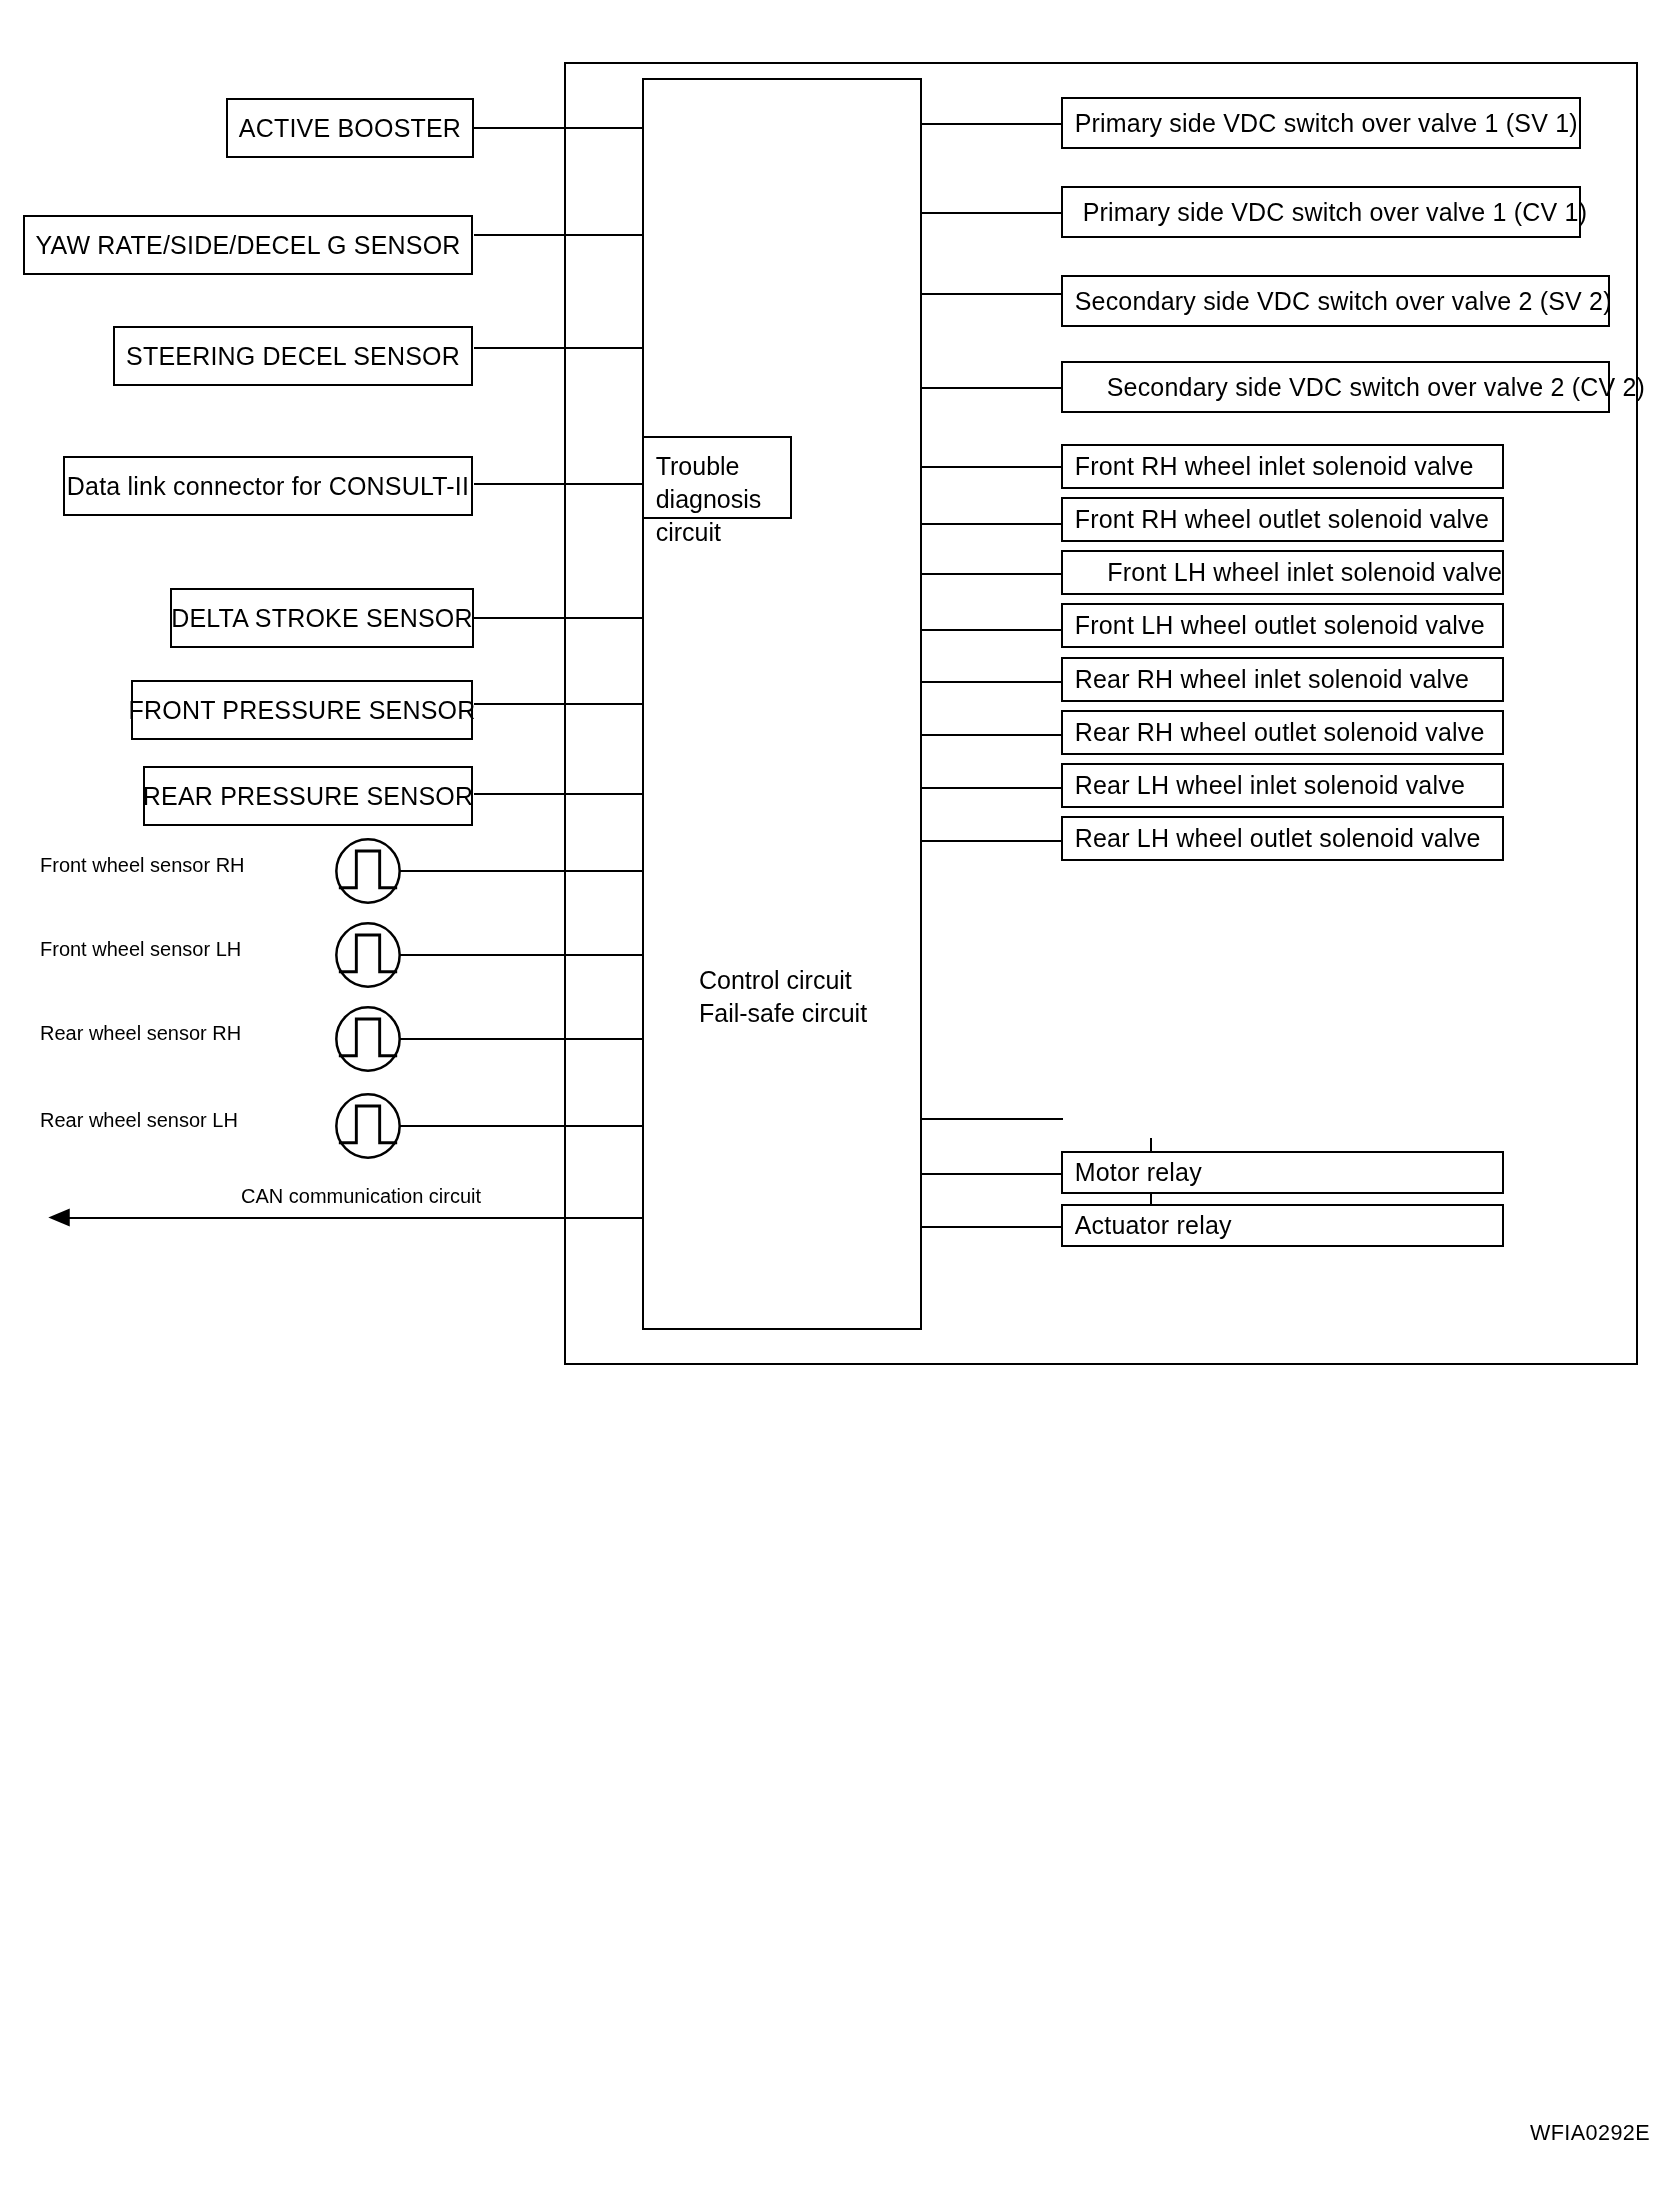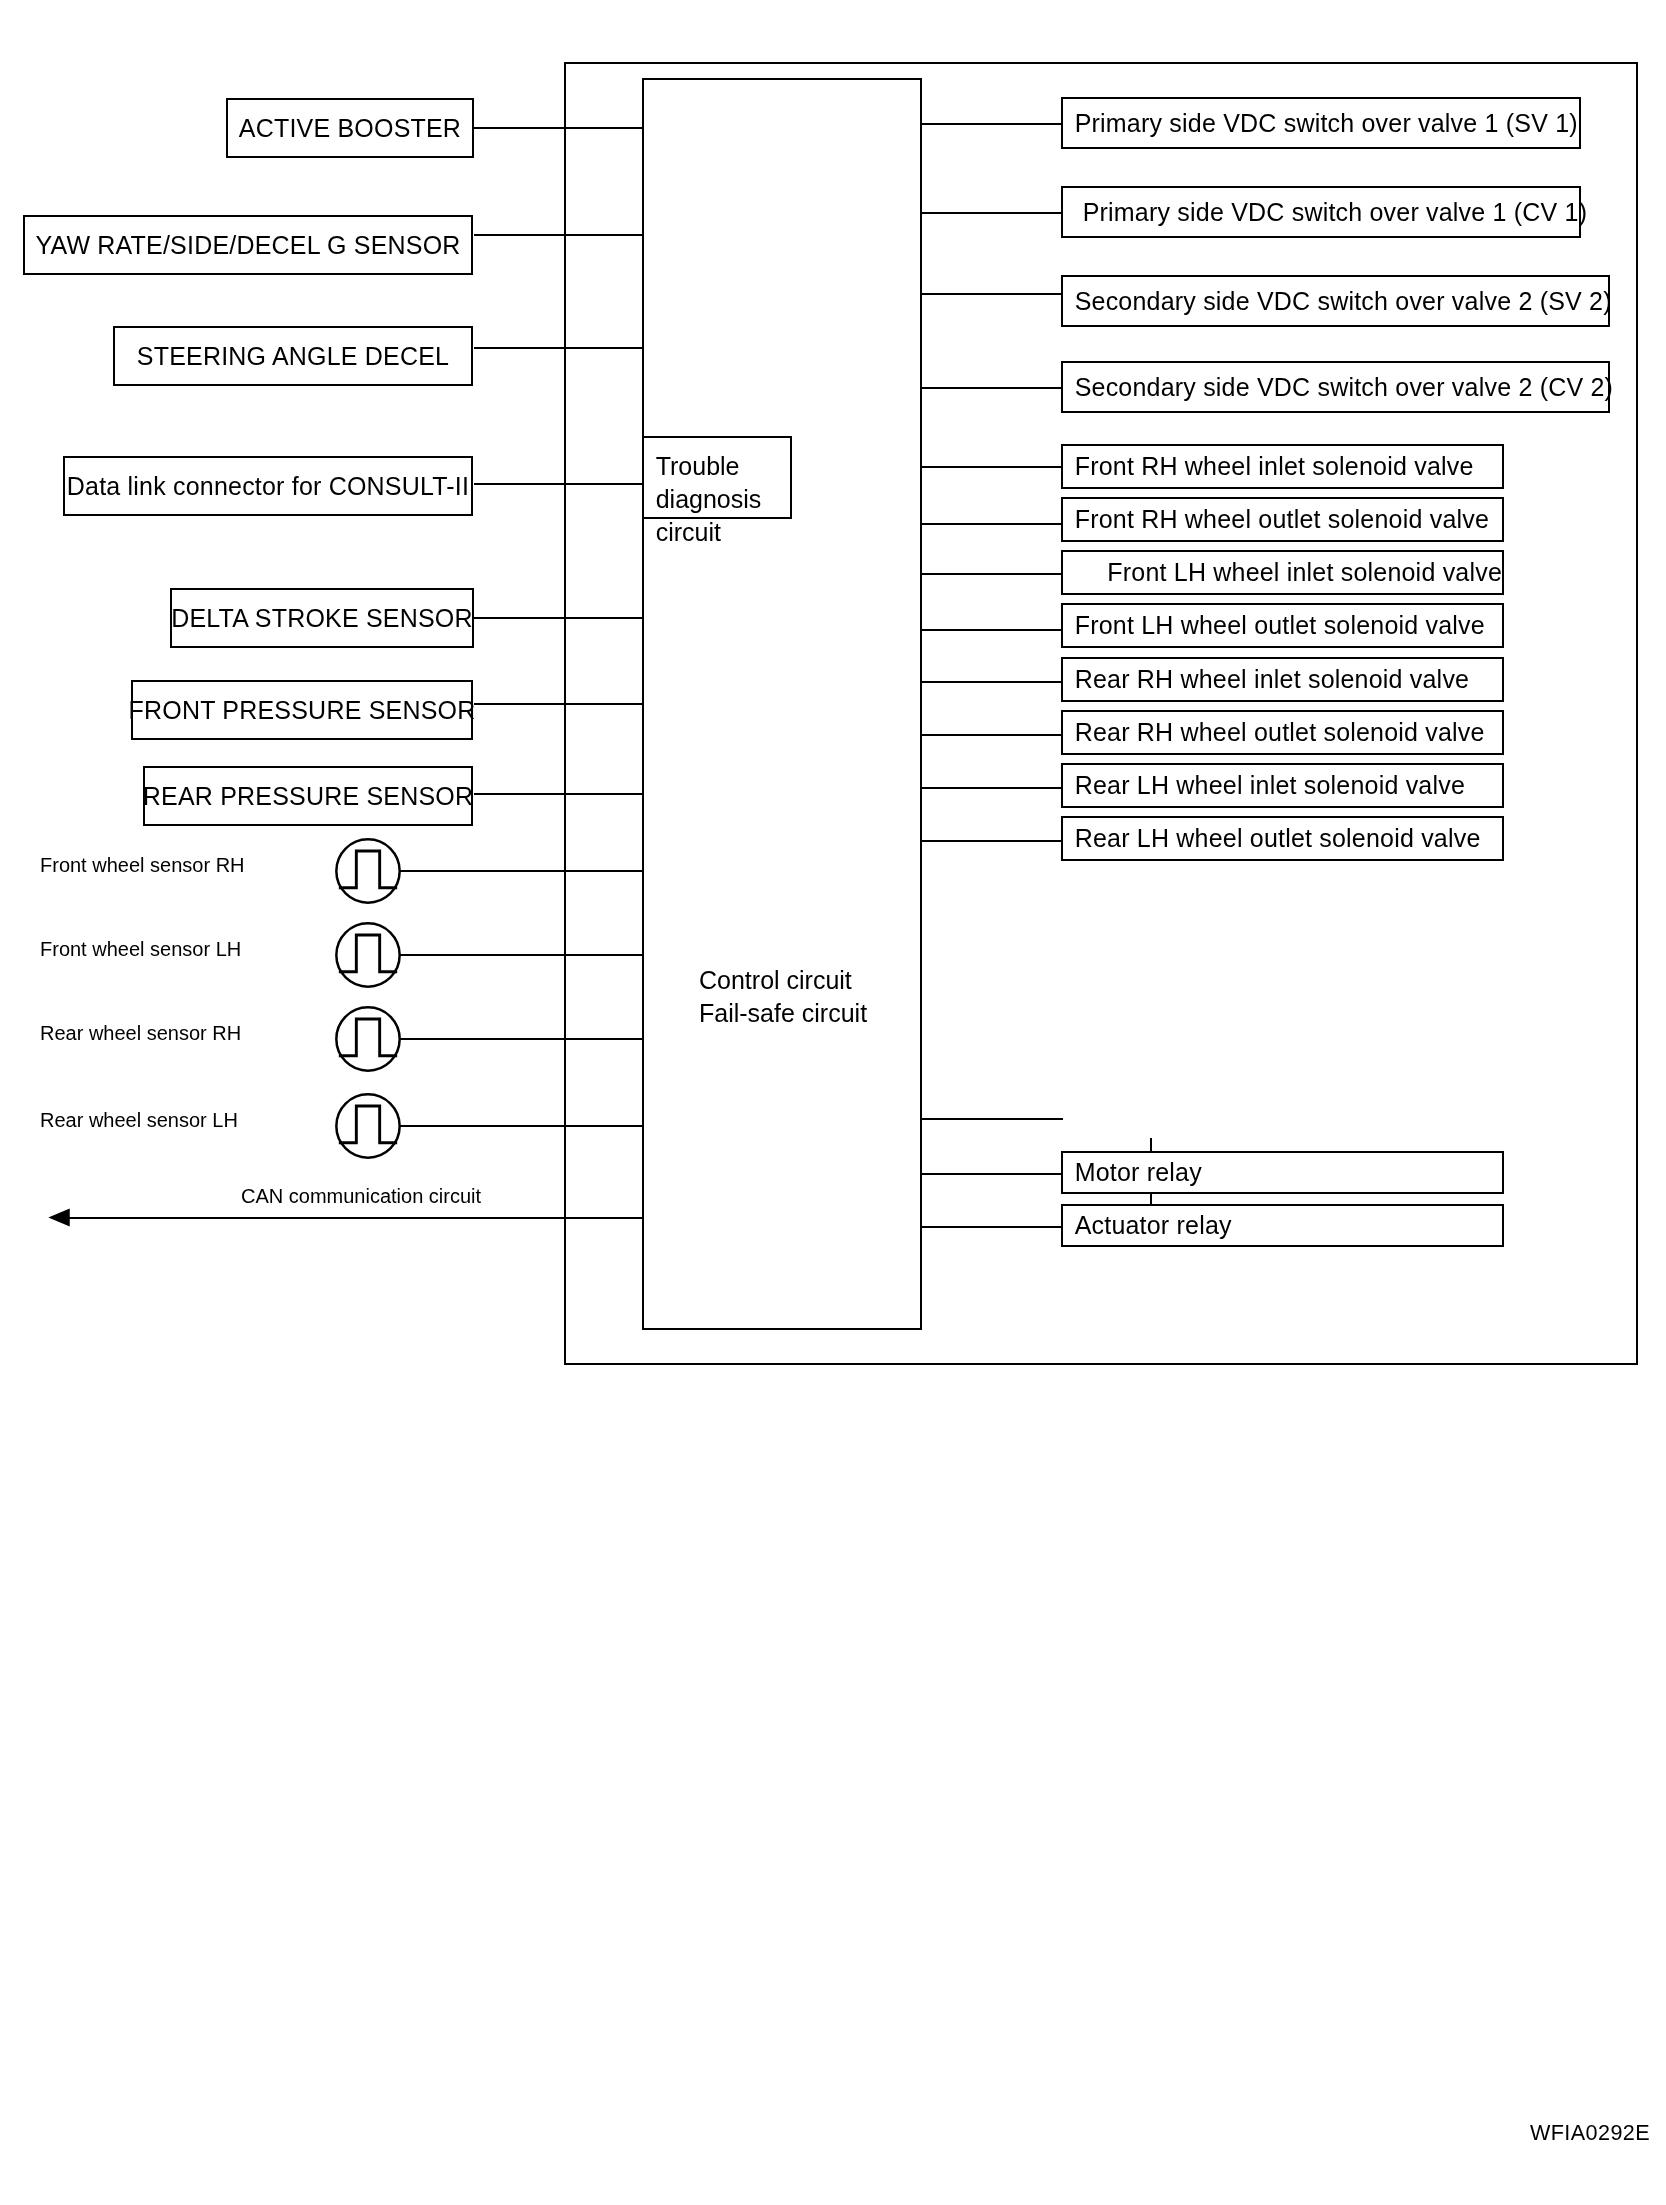--- a/index.html
+++ b/index.html
@@ -111,21 +111,21 @@
     <span class="lbl">ACTIVE BOOSTER</span>
   </div>
   <div class="hline" style="left:474px;top:127px;width:171px;"></div>
 
   <div class="box lbox" style="left:23px;top:215px;width:450px;height:60px;">
     <span class="lbl">YAW RATE/SIDE/DECEL G SENSOR</span>
   </div>
   <div class="hline" style="left:474px;top:234px;width:171px;"></div>
 
   <div class="box lbox" style="left:113px;top:326px;width:360px;height:60px;">
-    <span class="lbl">STEERING ANGLE DECEL</span>
+    <span class="lbl">STEERING DECEL SENSOR</span>
   </div>
   <div class="hline" style="left:474px;top:347px;width:171px;"></div>
 
   <div class="box lbox" style="left:63px;top:456px;width:410px;height:60px;">
     <span class="lbl">Data link connector for CONSULT-II</span>
   </div>
   <div class="hline" style="left:474px;top:483px;width:171px;"></div>
 
   <div class="box lbox" style="left:170px;top:588px;width:304px;height:60px;">
     <span class="lbl">DELTA STROKE SENSOR</span>
@@ -194,21 +194,21 @@
   <div class="box rbox" style="left:1061px;top:186px;width:520px;height:52px;padding-left:8px;">
     <span class="lbl">Primary side VDC switch over valve 1 (CV 1)</span>
   </div>
   <div class="hline" style="left:920px;top:212px;width:143px;"></div>
 
   <div class="box rbox" style="left:1061px;top:275px;width:549px;height:52px;">
     <span class="lbl">Secondary side VDC switch over valve 2 (SV 2)</span>
   </div>
   <div class="hline" style="left:920px;top:293px;width:143px;"></div>
 
-  <div class="box rbox" style="left:1061px;top:361px;width:549px;height:52px;">
+  <div class="box rbox" style="left:1061px;top:361px;width:549px;height:52px;padding-left:32px;">
     <span class="lbl">Secondary side VDC switch over valve 2 (CV 2)</span>
   </div>
   <div class="hline" style="left:920px;top:387px;width:143px;"></div>
 
   <div class="box rbox" style="left:1061px;top:444px;width:443px;height:45px;">
     <span class="lbl">Front RH wheel inlet solenoid valve</span>
   </div>
   <div class="hline" style="left:920px;top:466px;width:143px;"></div>
 
   <div class="box rbox" style="left:1061px;top:497px;width:443px;height:45px;">

